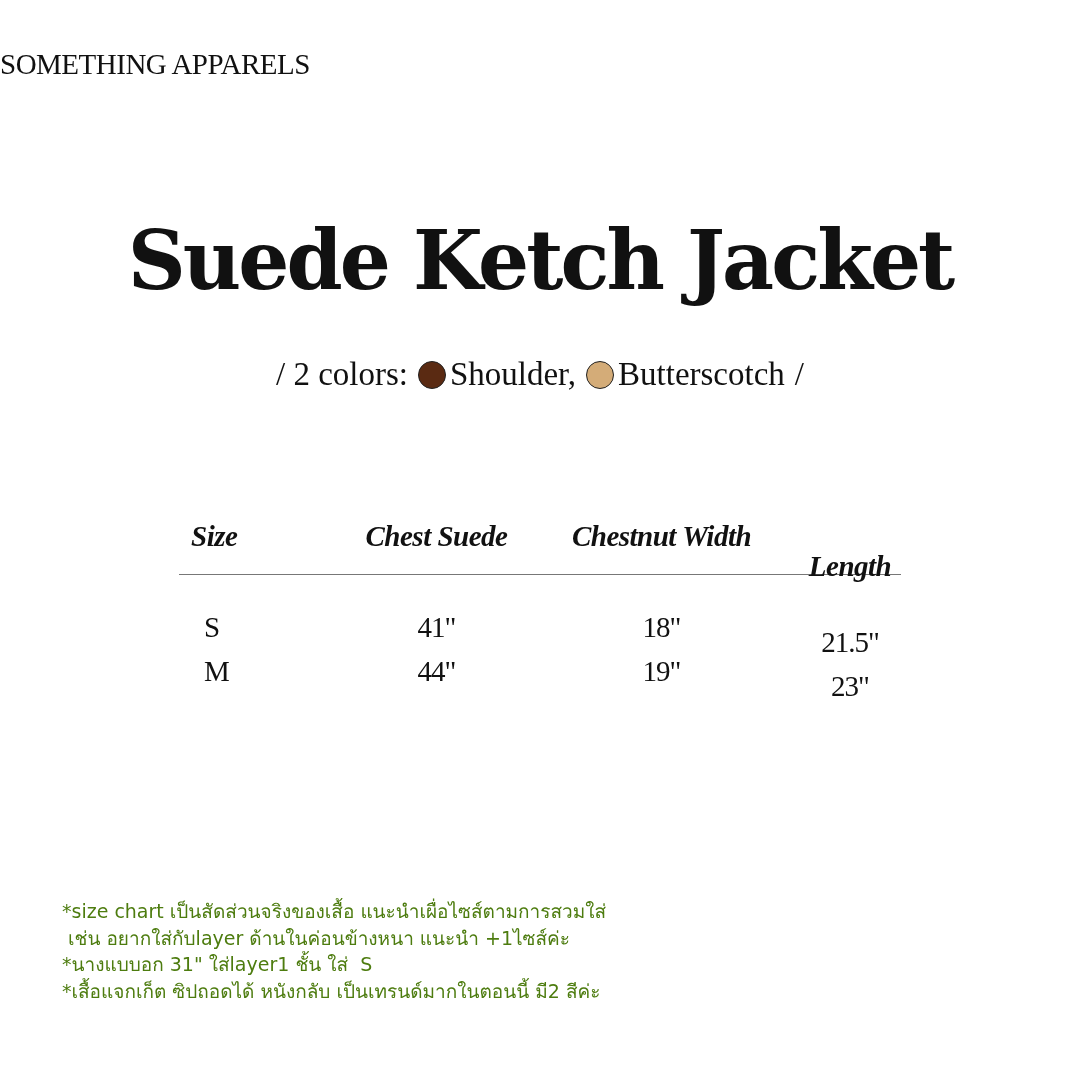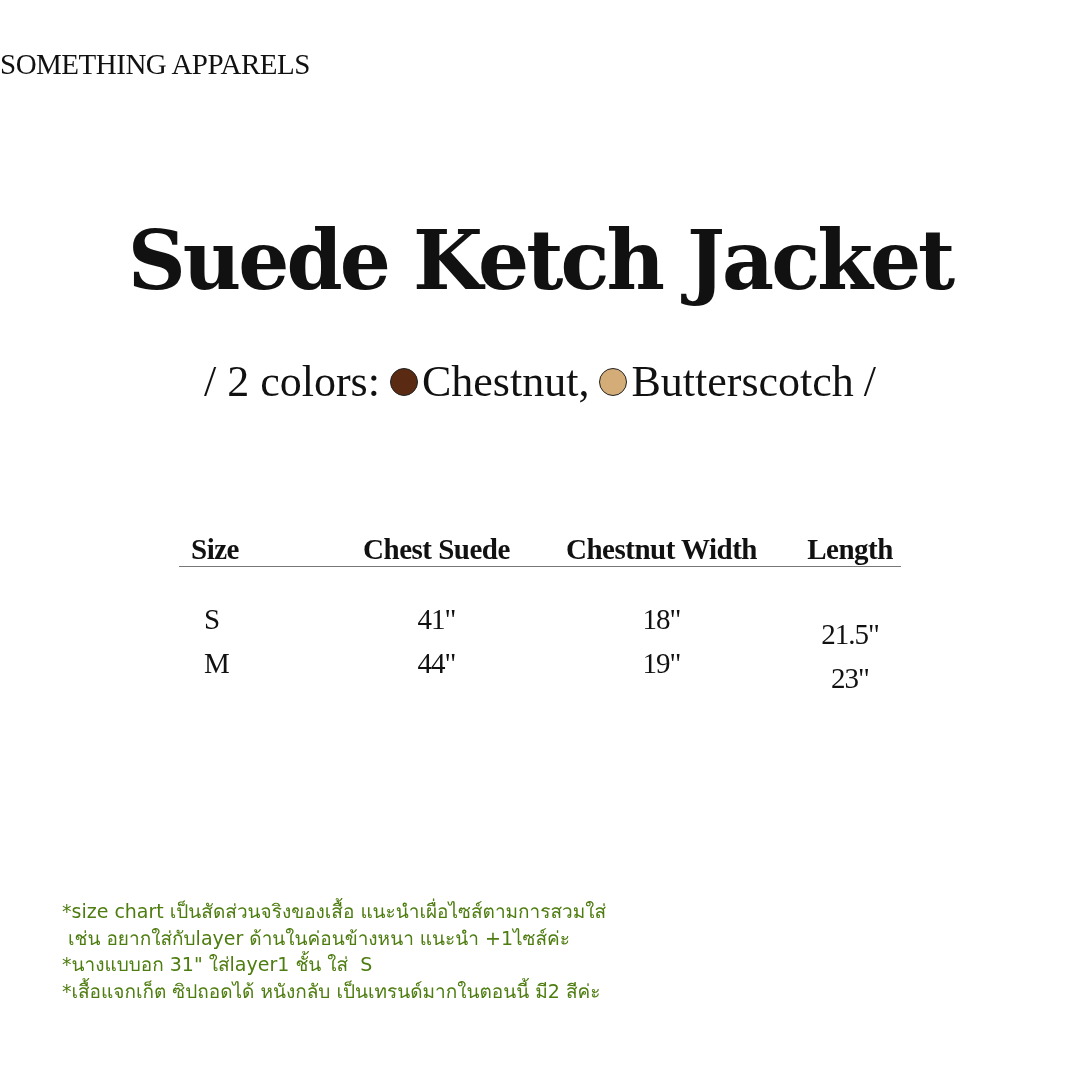--- a/index.html
+++ b/index.html
@@ -1,22 +1,22 @@
 <!DOCTYPE html>
 <html><head>
 <meta charset="utf-8">
 <style>
   html, body { margin:0; padding:0; }
   body { width:1080px; height:1080px; background:#ffffff; position:relative; overflow:hidden; color:#111; }
   .brand { position:absolute; top:48px; left:0; width:1080px; text-align:left; font-family:"Liberation Serif", serif; font-size:29px; letter-spacing:-0.5px; font-weight:normal; }
   .title { position:absolute; top:212px; left:0; width:1080px; text-align:center; font-family:"DejaVu Serif", serif; font-weight:bold; font-size:82px; letter-spacing:-3px; transform:scaleX(0.98); }
-  .colors { position:absolute; top:356px; left:0; width:1080px; text-align:center; font-family:"Liberation Serif", serif; font-size:44px; display:flex; justify-content:center; align-items:center; gap:0; }
+  .colors { position:absolute; top:356px; left:0; width:1080px; text-align:center; font-family:"Liberation Serif", serif; font-size:33px; display:flex; justify-content:center; align-items:center; gap:0; }
   .swatch { display:inline-block; width:28px; height:28px; border-radius:50%; border:1.5px solid #222; box-sizing:border-box; margin:0 4px 0 10px; vertical-align:middle; }
   .table { position:absolute; top:520px; left:179px; width:722px; }
-  .thead { display:flex; height:46px; align-items:flex-end; border-bottom:1.5px solid #777; padding-bottom:0; }
+  .thead { display:flex; height:46px; align-items:flex-start; border-bottom:1.5px solid #777; padding-bottom:8px;font-style:italic; }
   .th { font-family:"Liberation Serif", serif; font-weight:bold; font-size:29px; letter-spacing:-0.5px; }
   .col0 { width:170px; padding-left:12px; text-align:left; box-sizing:border-box; }
   .col1 { width:175px; text-align:center; }
   .col2 { width:275px; text-align:center; }
   .col3 { width:102px; text-align:center;margin-top:30px; }
   .rows { margin-top:30px; }
   .tr { display:flex; height:44px; align-items:center; }
   .td { font-family:"Liberation Serif", serif; font-size:29px; letter-spacing:-1px; }
   .td.col0 { padding-left:25px; }
   .notes { position:absolute; top:898px; left:62px; font-family:"DejaVu Sans", sans-serif; font-size:19px; line-height:26.5px; color:#4d7c0f; }
@@ -25,21 +25,21 @@
 </head>
 <body>
 
 <div class="brand">SOMETHING APPARELS</div>
 
 <div class="title">Suede Ketch Jacket</div>
 
 <div class="colors">
   <span>/ 2 colors:</span>
   <span class="swatch" style="background:#5a2a12;"></span>
-  <span>Chestnut,</span>
+  <span>Shoulder,</span>
   <span class="swatch" style="background:#d4ac78;"></span>
   <span>Butterscotch</span>
   <span style="margin-left:10px;">/</span>
 </div>
 
 <div class="table">
   <div class="thead">
     <div class="th col0">Size</div>
     <div class="th col1">Chest Suede</div>
     <div class="th col2">Chestnut Width</div>

